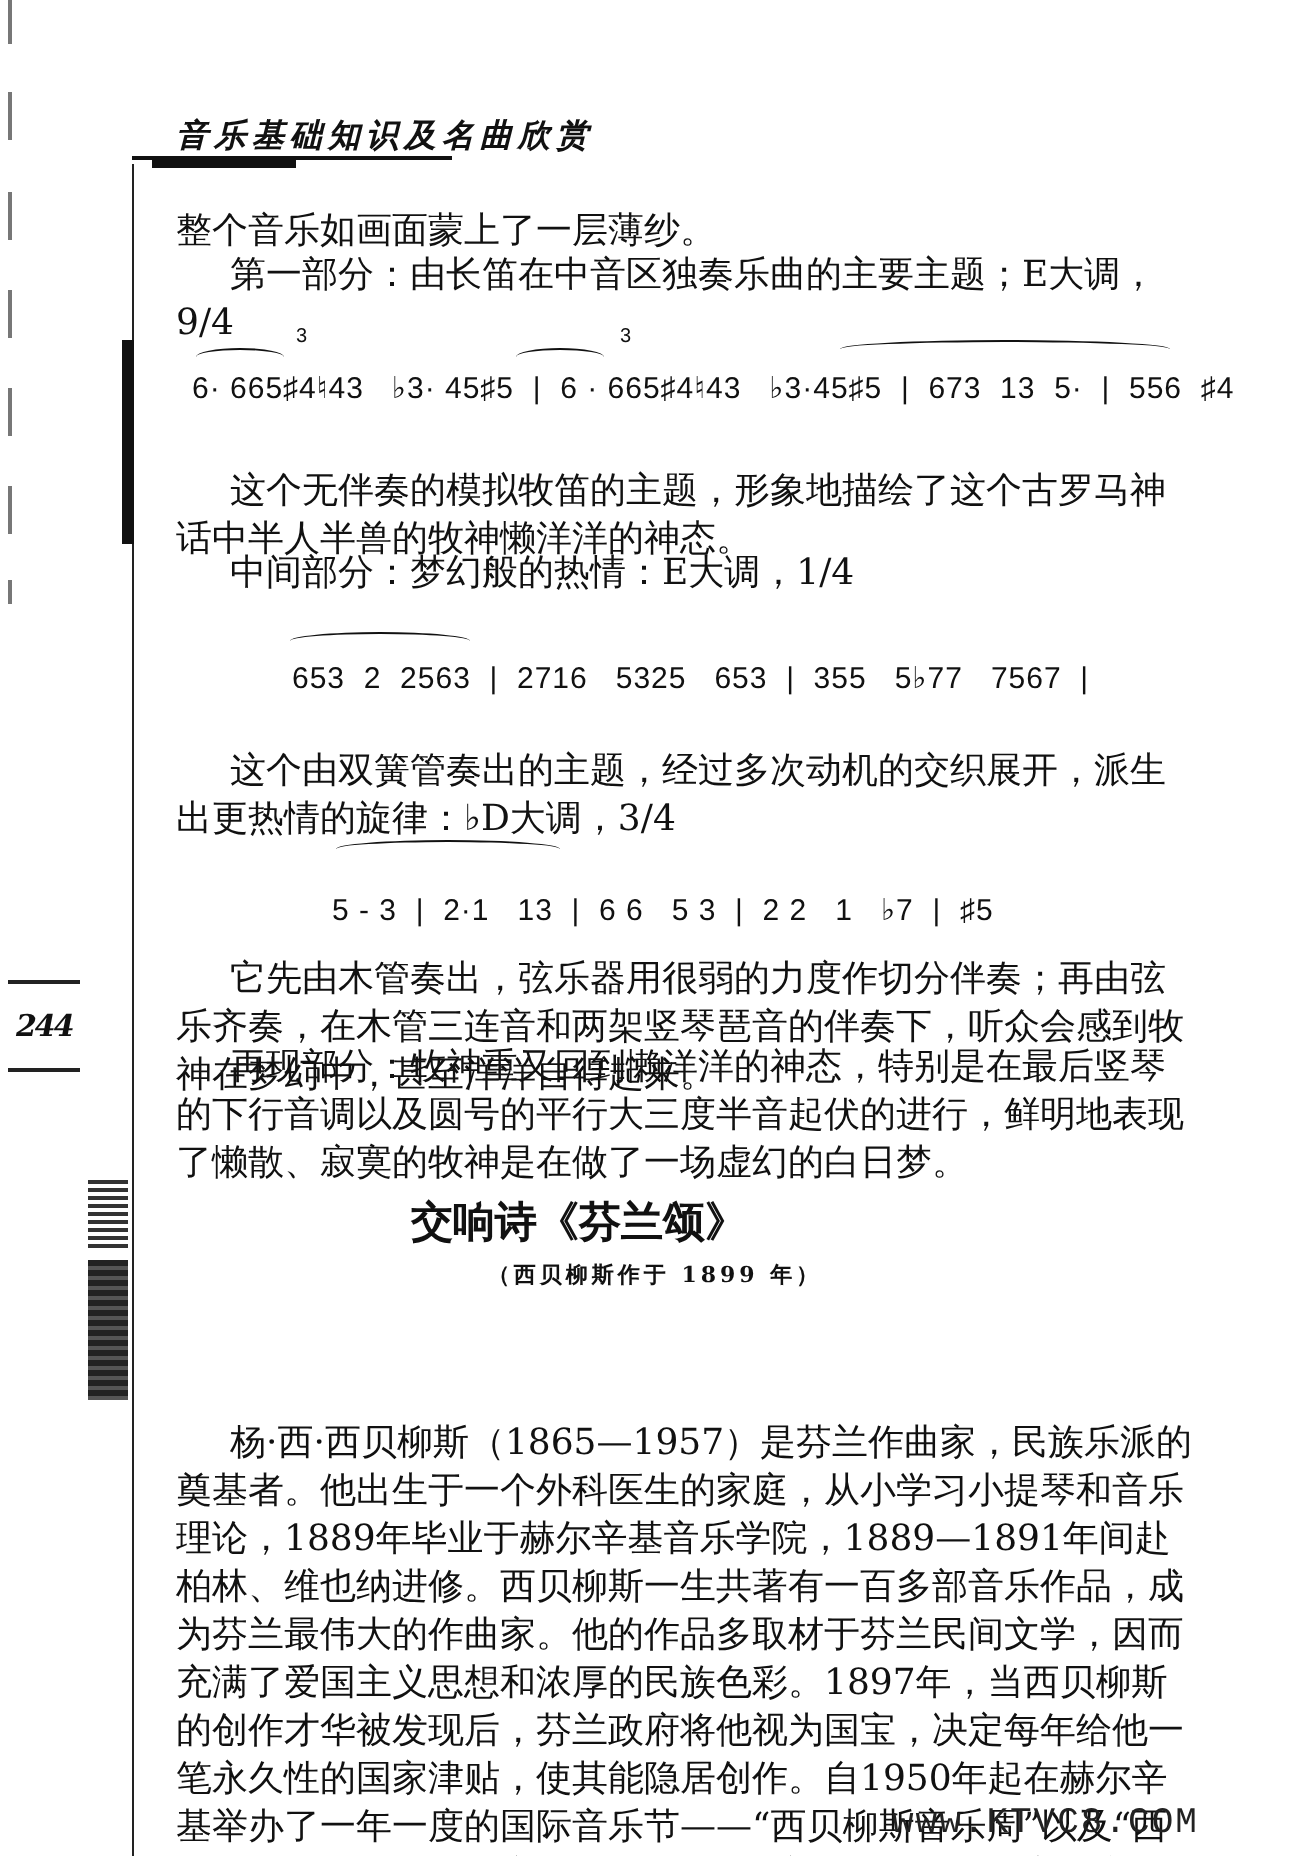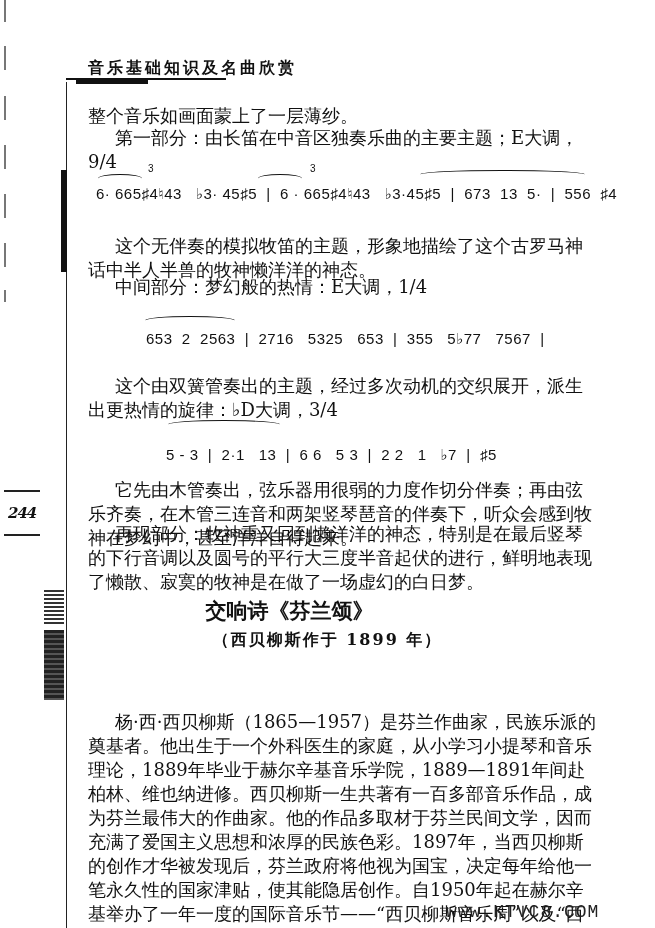--- a/index.html
+++ b/index.html
@@ -6,34 +6,34 @@
   body { width:655px; height:928px; position:relative; overflow:hidden;
          font-family:"DejaVu Serif","Liberation Serif",serif; color:#111; }
   .scan-tick { position:absolute; left:4px; width:2px; background:#777; }
   .spine { position:absolute; left:66px; top:82px; width:1px; height:846px; background:#222; }
   .spine-bar { position:absolute; left:61px; top:170px; width:6px; height:102px; background:#111; }
   .spine-bar2 { position:absolute; left:44px; top:630px; width:20px; height:70px;
                 background:repeating-linear-gradient(180deg,#222 0 3px,#555 3px 5px); }
   .spine-mark { position:absolute; left:44px; top:590px; width:20px; height:36px;
                 background:repeating-linear-gradient(180deg,#333 0 2px,#fff 2px 4px); }
   .header { position:absolute; left:88px; top:58px; font-size:16px; font-weight:bold;
-            letter-spacing:3px; }
+            font-style:italic; letter-spacing:3px; }
   .header-rule { position:absolute; left:66px; top:78px; width:160px; height:2px; background:#111; }
   .header-rule-thick { position:absolute; left:76px; top:79px; width:72px; height:5px; background:#111; }
   .page-num { position:absolute; left:4px; top:490px; font-size:15px; font-weight:bold; font-style:italic;
               border-top:2px solid #222; border-bottom:2px solid #222; padding:12px 4px; letter-spacing:-1px;}
   .page-num:before, .page-num:after { content:""; }
   .p { position:absolute; left:88px; width:512px; font-size:18px; line-height:24px; }
   .indent { text-indent:27px; }
   .music { position:absolute; font-family:"Liberation Sans",sans-serif; font-size:15px;
            white-space:pre; letter-spacing:0.5px; }
   .title { position:absolute; left:0; width:579px; text-align:center; top:597px;
            font-size:21px; font-weight:bold; }
   .subtitle { position:absolute; left:0; width:655px; text-align:center; top:630px;
-              font-size:16px; font-weight:bold; letter-spacing:2px; }
+              font-size:11px; font-weight:bold; letter-spacing:2px; }
   .watermark { position:absolute; left:446px; top:902px; font-family:Liberation Mono, monospace;
                font-size:18px; letter-spacing:1px; color:#222; }
   .slur { position:absolute; border-top:1.3px solid #111; border-radius:50% 50% 0 0; height:8px; }
 </style>
 </head>
 <body>
 
 <div class="scan-tick" style="top:0;height:22px"></div>
 <div class="scan-tick" style="top:46px;height:24px"></div>
 <div class="scan-tick" style="top:96px;height:24px"></div>

